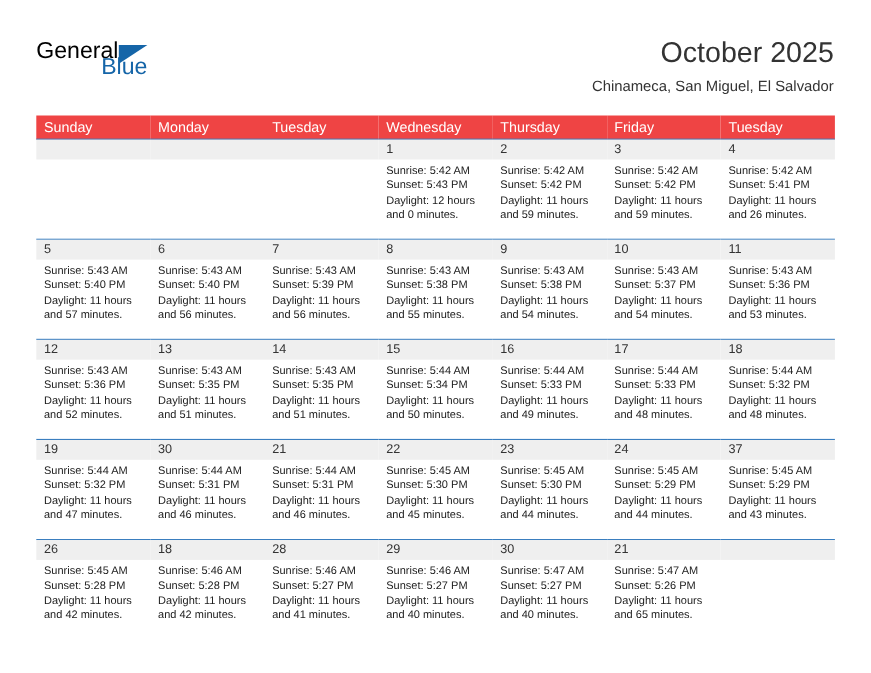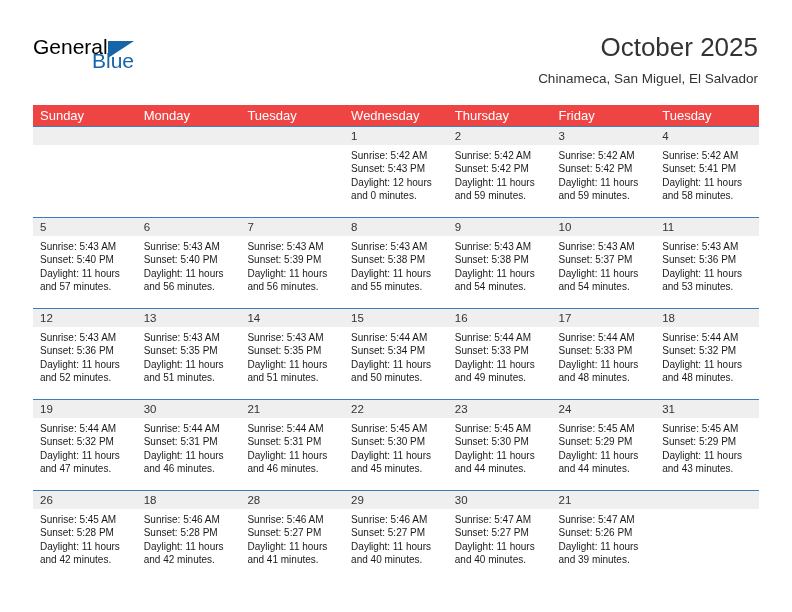--- a/index.html
+++ b/index.html
@@ -218,21 +218,21 @@
               </div>
             </div>
           </td>
           <td>
             <div class="daycell">
               <div class="daynum-band">4</div>
               <div class="dayinfo">
                 <div>Sunrise: 5:42 AM</div>
                 <div>Sunset: 5:41 PM</div>
                 <div>Daylight: 11 hours</div>
-                <div>and 58 minutes.</div>
+                <div>and 26 minutes.</div>
               </div>
             </div>
           </td>
         </tr>
         <tr>
           <td>
             <div class="daycell">
               <div class="daynum-band">5</div>
               <div class="dayinfo">
                 <div>Sunrise: 5:43 AM</div>
@@ -450,21 +450,21 @@
               <div class="dayinfo">
                 <div>Sunrise: 5:45 AM</div>
                 <div>Sunset: 5:29 PM</div>
                 <div>Daylight: 11 hours</div>
                 <div>and 44 minutes.</div>
               </div>
             </div>
           </td>
           <td>
             <div class="daycell">
-              <div class="daynum-band">31</div>
+              <div class="daynum-band">37</div>
               <div class="dayinfo">
                 <div>Sunrise: 5:45 AM</div>
                 <div>Sunset: 5:29 PM</div>
                 <div>Daylight: 11 hours</div>
                 <div>and 43 minutes.</div>
               </div>
             </div>
           </td>
         </tr>
         <tr>
@@ -523,21 +523,21 @@
               </div>
             </div>
           </td>
           <td>
             <div class="daycell">
               <div class="daynum-band">21</div>
               <div class="dayinfo">
                 <div>Sunrise: 5:47 AM</div>
                 <div>Sunset: 5:26 PM</div>
                 <div>Daylight: 11 hours</div>
-                <div>and 39 minutes.</div>
+                <div>and 65 minutes.</div>
               </div>
             </div>
           </td>
           <td>
             <div class="daycell empty">
               <div class="daynum-band"></div>
             </div>
           </td>
         </tr>
       </tbody>

